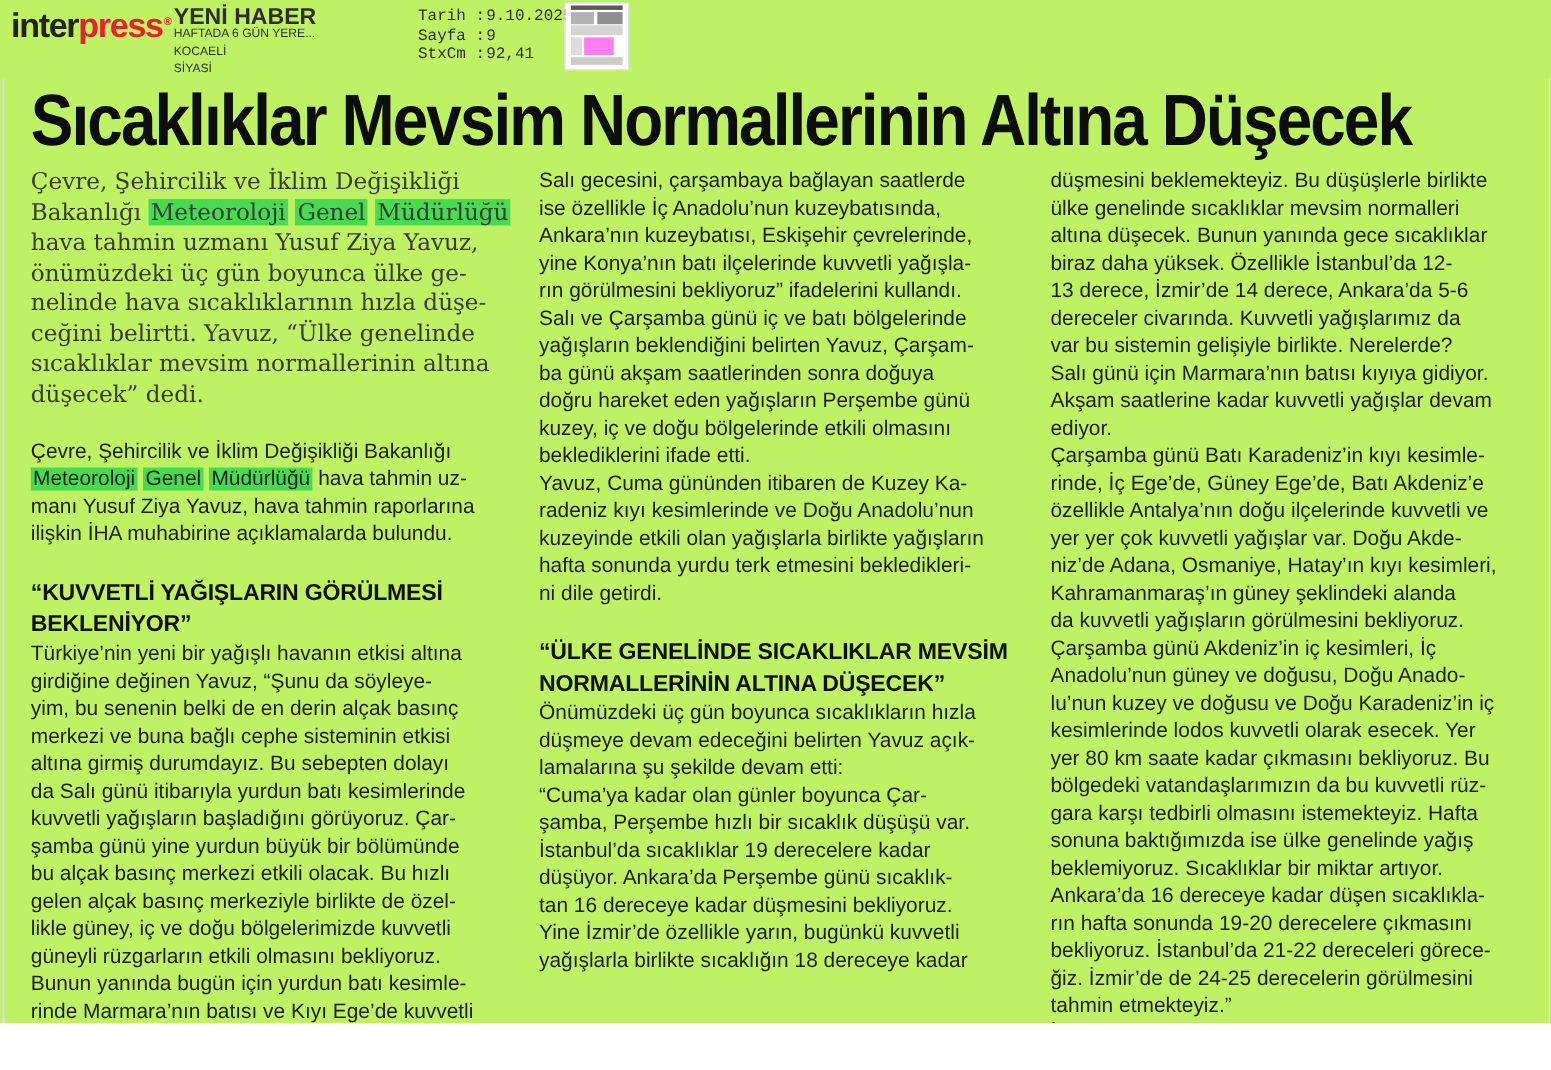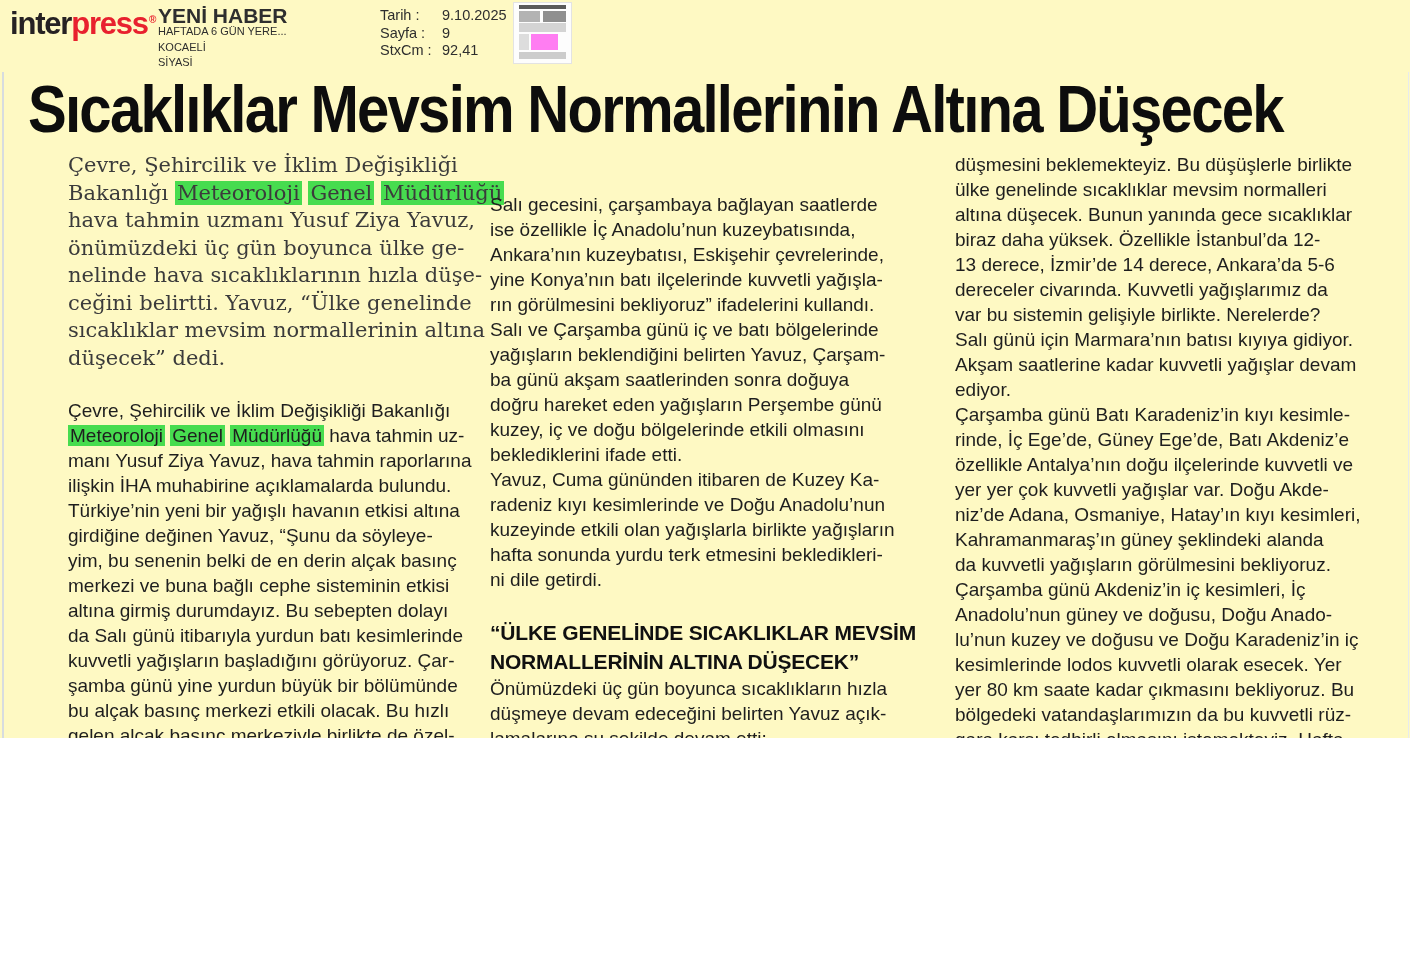--- a/index.html
+++ b/index.html
@@ -1,31 +1,31 @@
 <!DOCTYPE html>
 <html lang="tr"><head>
 <meta charset="utf-8">
 <style>
   html,body{margin:0;padding:0;background:#ffffff;}
-  .page{position:relative;width:1410px;height:738px;background:#fef9c3;overflow:hidden;
+  .page{position:relative;width:1410px;height:930px;background:#bef264;overflow:hidden;
         font-family:"Liberation Sans",sans-serif;}
 
   
   .logo{position:absolute;left:10px;top:8px;font:700 31px/1 "Liberation Sans",sans-serif;
         letter-spacing:-1.2px;}
   .logo-black{color:#262223;}
   .logo-red{color:#e8212e;}
   .logo-reg{color:#e8212e;font-size:10px;vertical-align:super;letter-spacing:0;margin-left:1px;}
 
   .pub{position:absolute;left:158px;top:7px;color:#2e2e2e;}
   .pub-name{font-weight:700;font-size:21px;line-height:17px;}
   .pub-line{font-size:11px;line-height:15.5px;}
 
   .meta{position:absolute;left:380px;top:7px;font-size:14.5px;line-height:17.5px;color:#2e2e2e;}
-  .meta-row{display:flex;}
+  .meta-row{display:flex;font-family:Liberation Mono, monospace;}
   .meta-label{width:62px;}
 
   .thumb{position:absolute;left:514px;top:3px;width:57px;height:60px;background:#fdfdfd;
          outline:1px solid #e3e3e3;}
   .thumb div{position:absolute;}
   .t-title{left:8%;top:4%;width:84%;height:6%;background:#5a5a5a;}
   .t-a{left:8%;top:14%;width:38%;height:17%;background:#b3b3b3;}
   .t-b{left:50%;top:14%;width:42%;height:17%;background:#8f8f8f;}
   .t-c{left:8%;top:34%;width:84%;height:15%;background:#d4d4d4;}
   .t-d{left:8%;top:52%;width:19%;height:27%;background:#dddddd;}
@@ -39,22 +39,22 @@
 
   
   .headline{position:absolute;left:28px;top:76px;margin:0;white-space:nowrap;
             font:700 66px/1.02 "Liberation Sans",sans-serif;color:#0d0d0d;}
   .headline span{display:inline-block;transform:scaleX(0.88);transform-origin:left top;
                  letter-spacing:-2px;}
 
   
   .col{position:absolute;top:150px;width:452px;font:19px/25px "Liberation Sans",sans-serif;
        color:#1e1e1e;}
-  .col[data-col="0"]{left:28px;margin-left:40px;}
-  .col[data-col="1"]{left:490px;top:152px;margin-top:40px;}
+  .col[data-col="0"]{left:28px;}
+  .col[data-col="1"]{left:490px;top:152px;}
   .col[data-col="2"]{left:955px;top:152px;}
 
   .col p,.col h3{margin:0;white-space:pre;}
   .lead{font:21px/27.5px "DejaVu Serif",serif;color:#3b3b3b;margin:2px 0 26px 0 !important;}
   .subhead{font:700 21px/29px "Liberation Sans",sans-serif;color:#101010;
            letter-spacing:-0.2px;margin:26px 0 0 0 !important;}
   .body{}
   .signature{font-weight:400;}
   .hl{padding:0 2px;}
 </style>
@@ -109,20 +109,22 @@
 hava tahmin uzmanı Yusuf Ziya Yavuz,
 önümüzdeki üç gün boyunca ülke ge-
 nelinde hava sıcaklıklarının hızla düşe-
 ceğini belirtti. Yavuz, “Ülke genelinde
 sıcaklıklar mevsim normallerinin altına
 düşecek” dedi.</span></p>
       <p class="body"><span>Çevre, Şehircilik ve İklim Değişikliği Bakanlığı
 </span><span class="hl" style="background: rgb(71, 220, 79);">Meteoroloji</span><span> </span><span class="hl" style="background: rgb(71, 220, 79);">Genel</span><span> </span><span class="hl" style="background: rgb(71, 220, 79);">Müdürlüğü</span><span> hava tahmin uz-
 manı Yusuf Ziya Yavuz, hava tahmin raporlarına
 ilişkin İHA muhabirine açıklamalarda bulundu.</span></p>
+      <h3 class="subhead">“KUVVETLİ YAĞIŞLARIN GÖRÜLMESİ
+BEKLENİYOR”</h3>
       <p class="body">Türkiye’nin yeni bir yağışlı havanın etkisi altına
 girdiğine değinen Yavuz, “Şunu da söyleye-
 yim, bu senenin belki de en derin alçak basınç
 merkezi ve buna bağlı cephe sisteminin etkisi
 altına girmiş durumdayız. Bu sebepten dolayı
 da Salı günü itibarıyla yurdun batı kesimlerinde
 kuvvetli yağışların başladığını görüyoruz. Çar-
 şamba günü yine yurdun büyük bir bölümünde
 bu alçak basınç merkezi etkili olacak. Bu hızlı
 gelen alçak basınç merkeziyle birlikte de özel-

